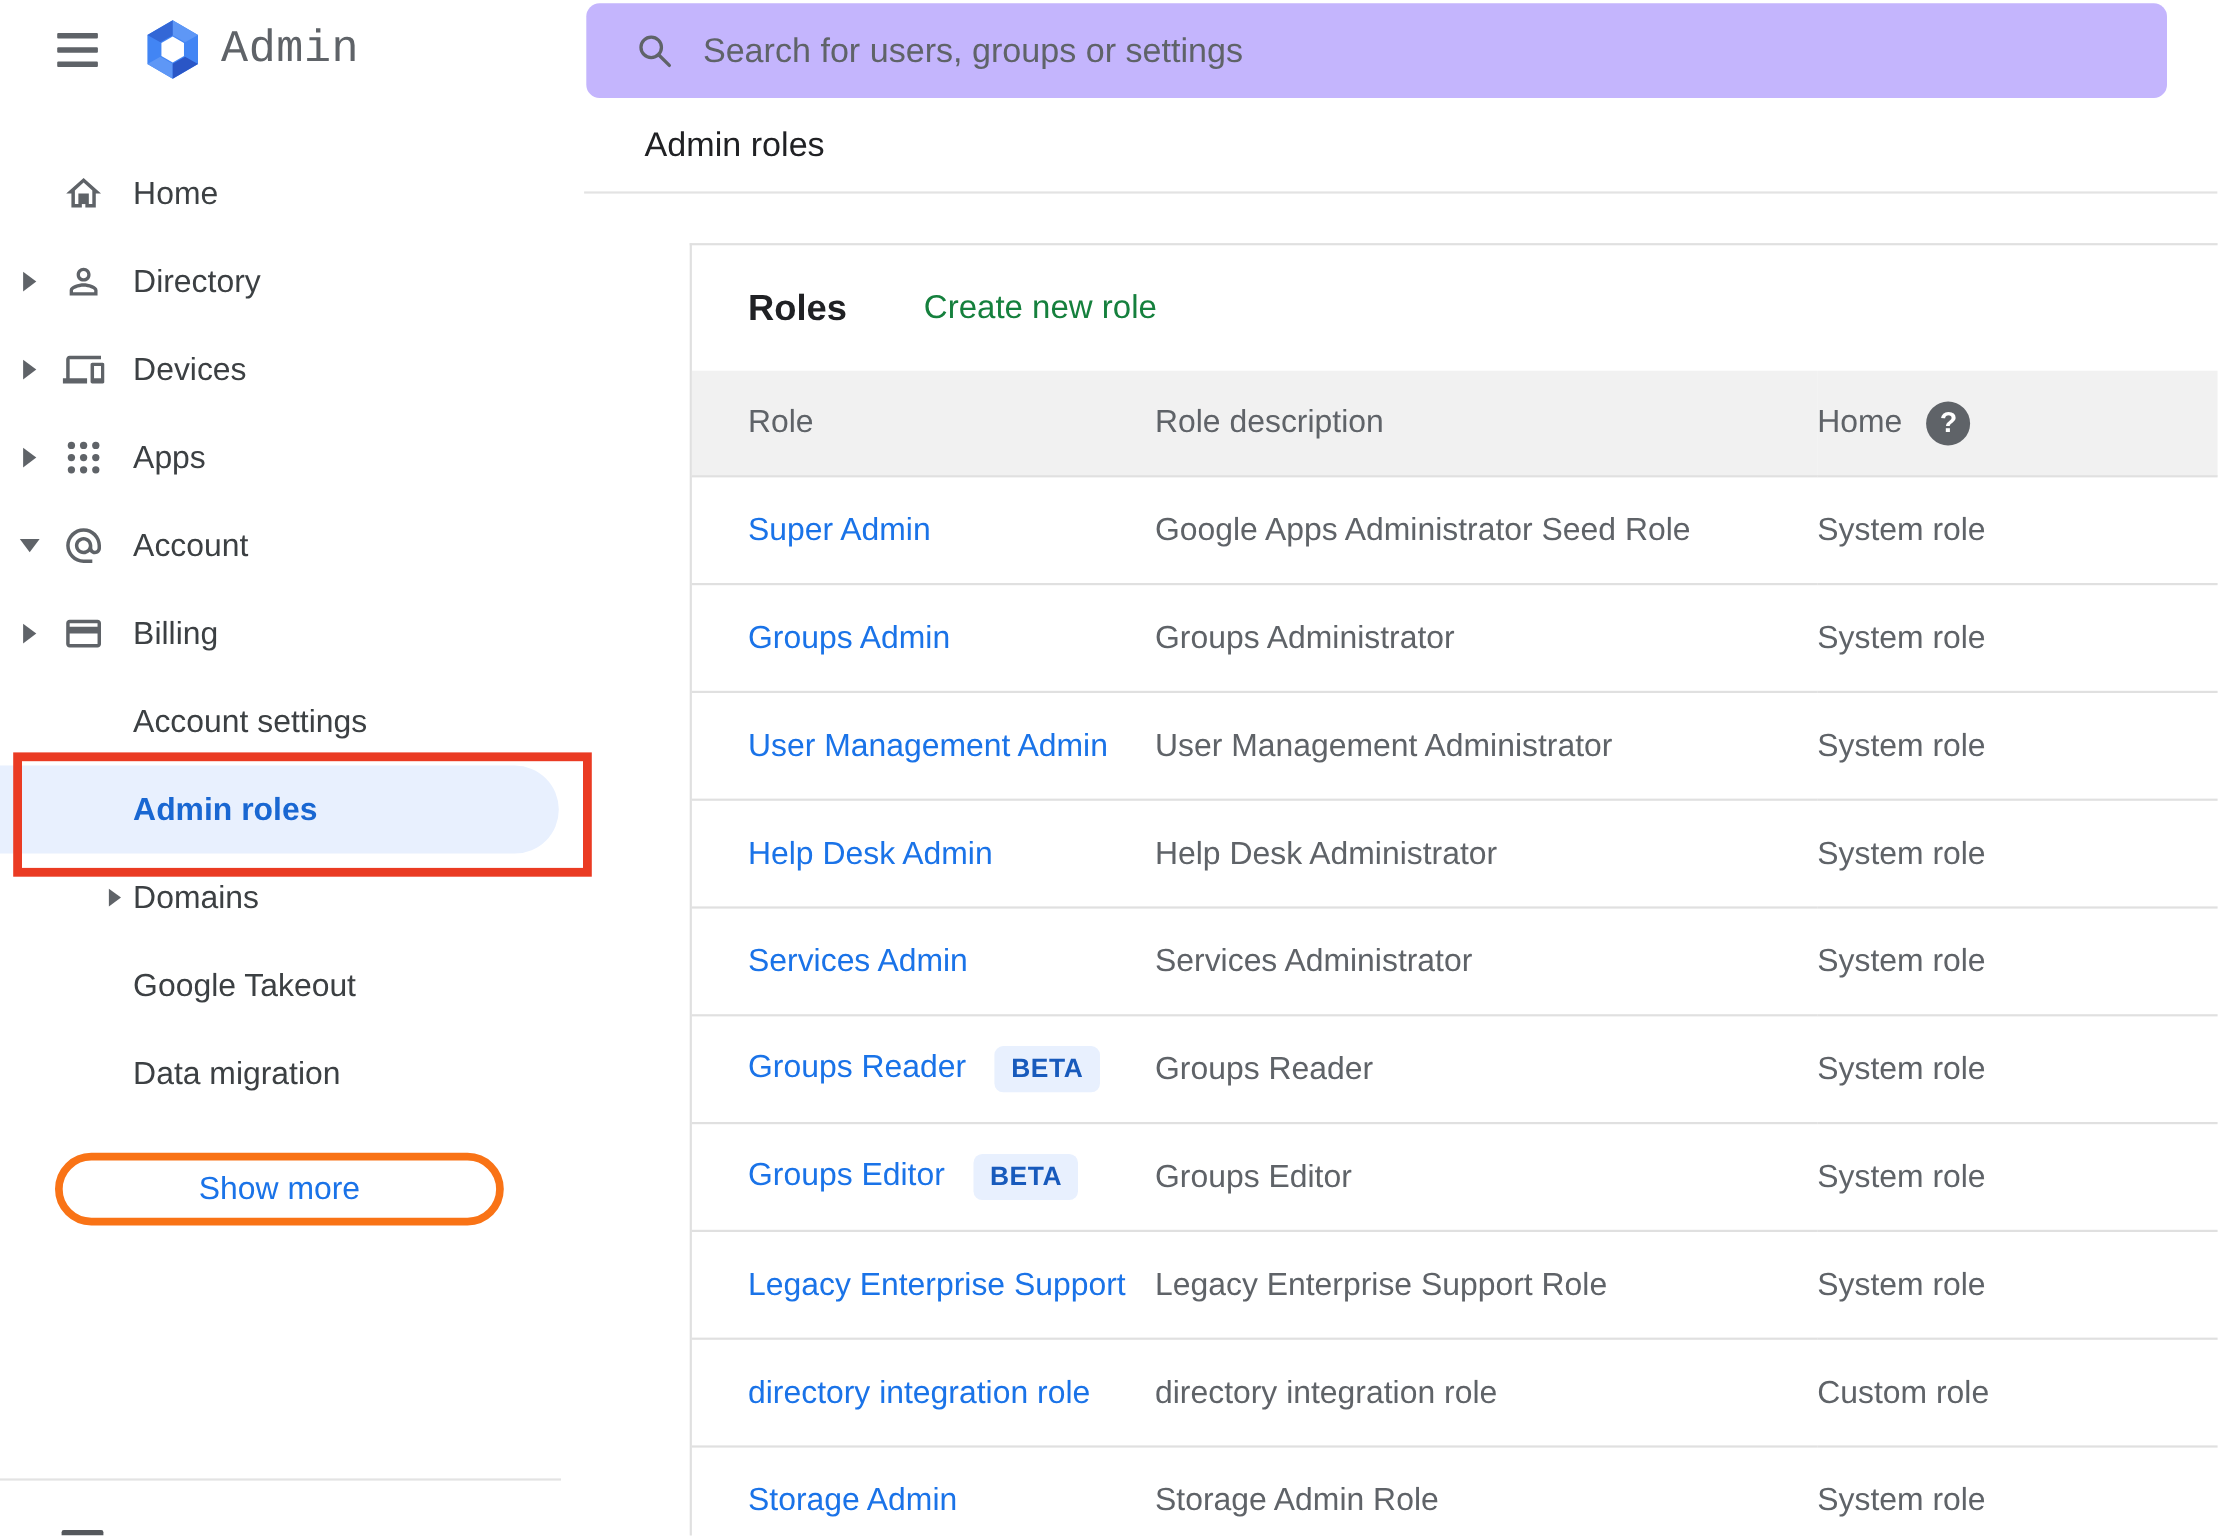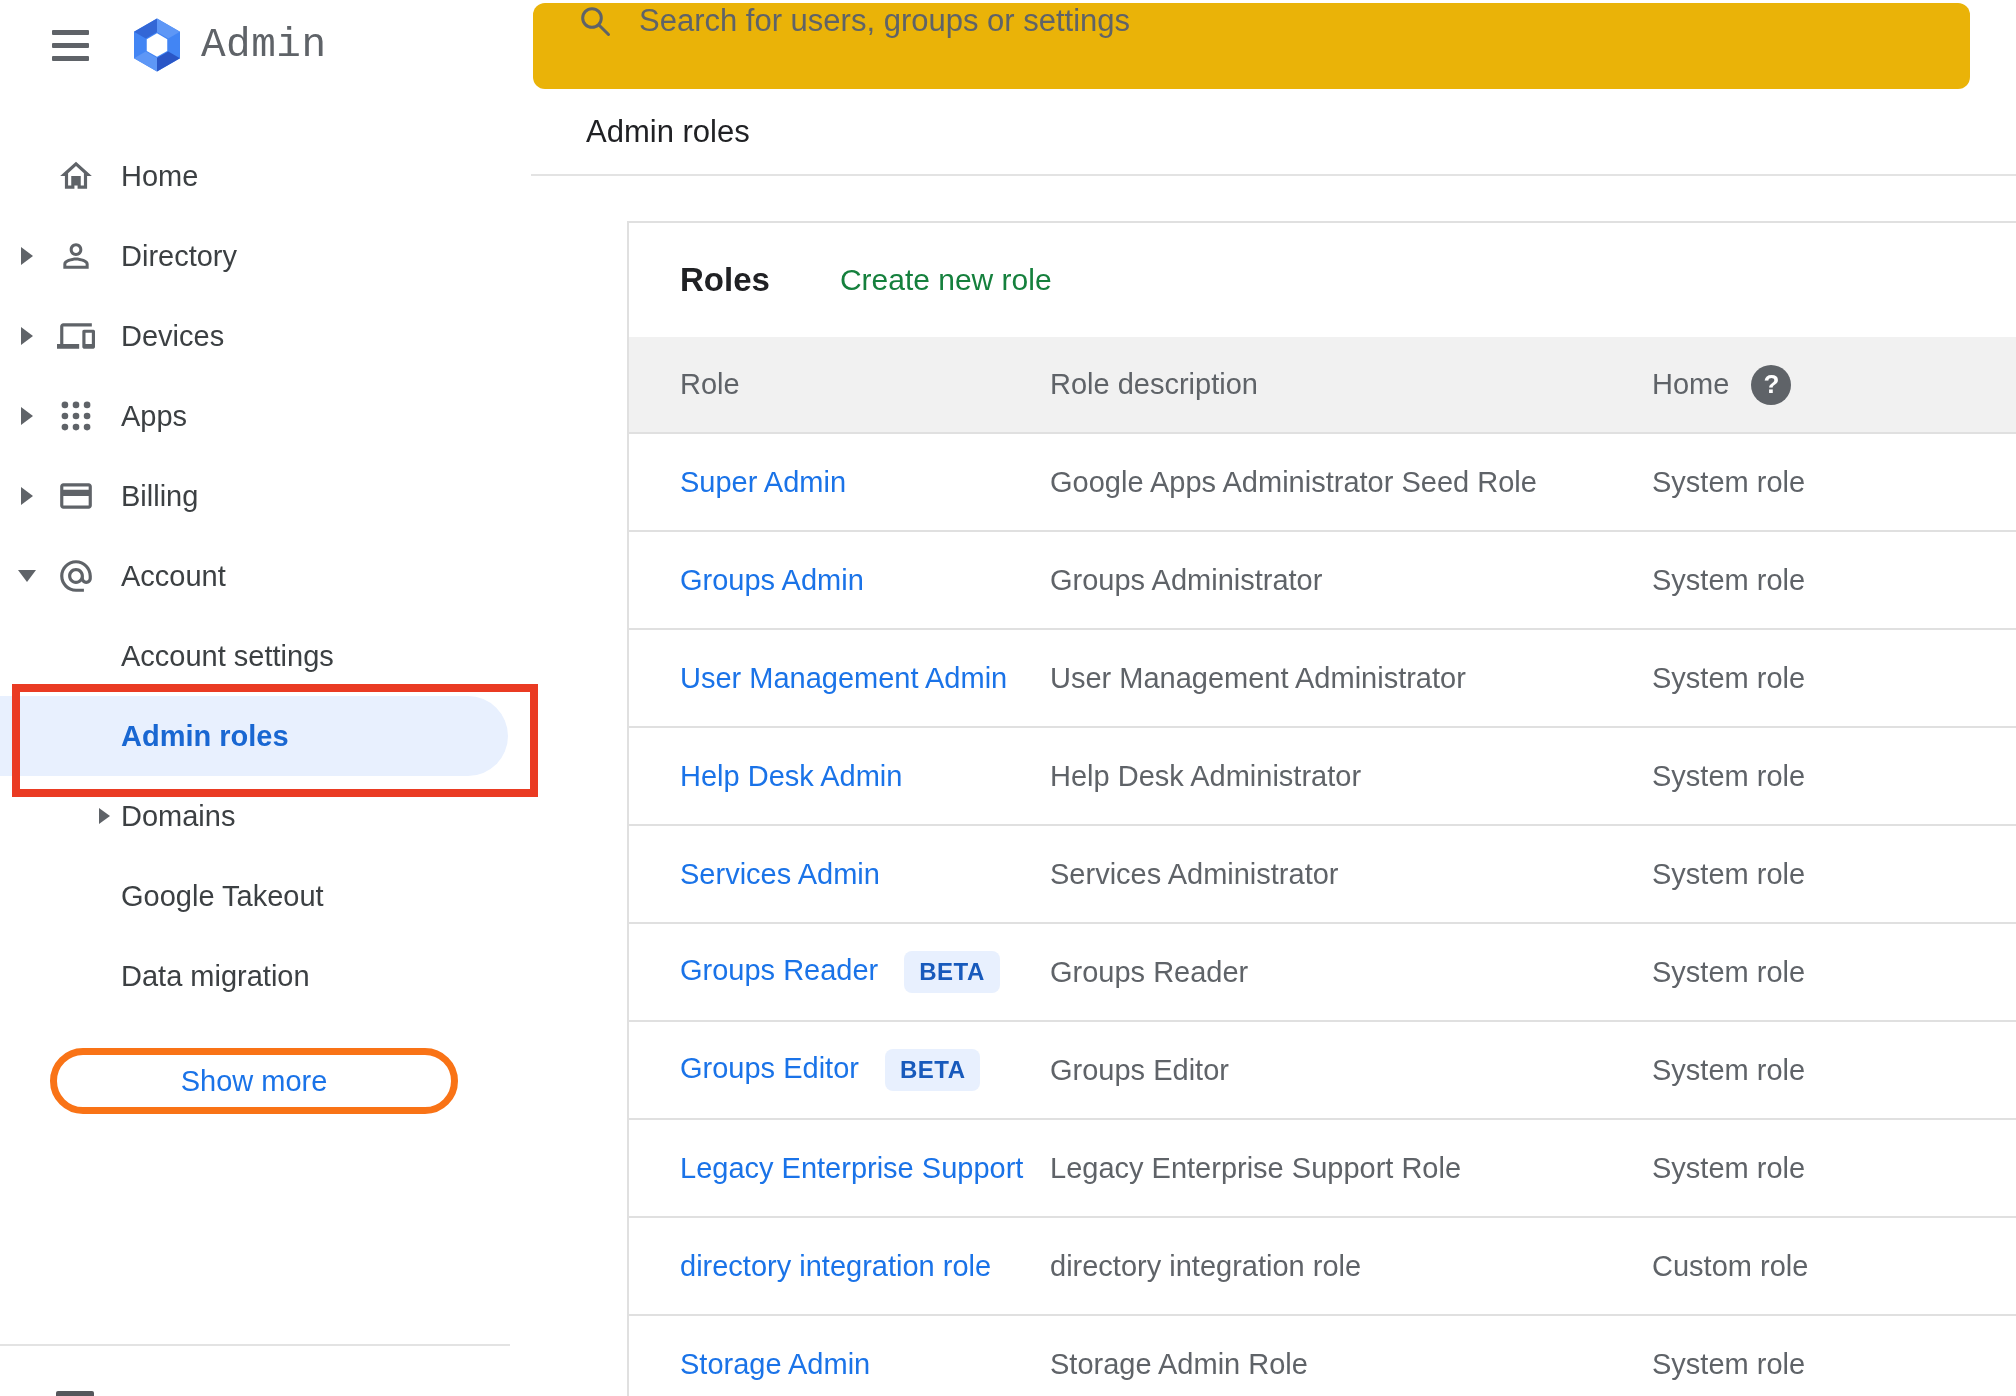--- a/index.html
+++ b/index.html
@@ -38,21 +38,21 @@
   .sidebar-divider { position:absolute; left:0; bottom:50px; width:510px; height:2px; background:#e3e3e3; }
   .partial-icon { position:absolute; left:56px; bottom:0; width:38px; height:5px; background:#55585c; border-radius:2px 2px 0 0; }
 
   
   .red-box { position:absolute; left:12px; top:684px; width:526px; height:113px;
              border:8px solid #ea3b23; z-index:6; pointer-events:none; }
 
   
   .content { position:relative; flex:1; background:#fff; }
   .search-bar { position:absolute; left:2px; top:3px; width:1437px; height:86px;
-                background:#eab308; border-radius:12px; display:flex; align-items:flex-start; }
+                background:#c4b5fd; border-radius:12px; display:flex; align-items:center; }
   .search-icon { margin-left:44px; width:36px; height:36px; flex-shrink:0; }
   .search-input { margin-left:26px; border:none; outline:none; background:transparent;
                   font-size:31px; color:#3c4043; width:1200px;
                   font-family:"Liberation Sans", sans-serif; }
   .search-input::placeholder { color:#5f6368; opacity:1; }
 
   .breadcrumb-bar { position:absolute; left:0; top:89px; width:1485px; height:87px;
                     border-bottom:2px solid #e3e3e3; display:flex; align-items:center; }
   .breadcrumb { margin-left:55px; font-size:31px; color:#202124; }
 
@@ -148,37 +148,37 @@
               <circle cx="19" cy="12" r="2.1"></circle>
             <circle cx="5" cy="19" r="2.1"></circle>
               <circle cx="12" cy="19" r="2.1"></circle>
               <circle cx="19" cy="19" r="2.1"></circle>
           </svg>
         </span>
         <span class="nav-label">Apps</span>
       </div>
 
       <div class="nav-item">
+        <span class="tri-down"></span>
+        <span class="nav-icon">
+          <svg viewBox="0 0 24 24">
+              <path d="M12 2C6.48 2 2 6.48 2 12s4.48 10 10 10h5v-2h-5c-4.34 0-8-3.66-8-8s3.66-8 8-8 8 3.66 8 8v1.43c0 .79-.71 1.57-1.5 1.57s-1.5-.78-1.5-1.57V12c0-2.76-2.24-5-5-5s-5 2.24-5 5 2.24 5 5 5c1.38 0 2.64-.56 3.54-1.47.65.89 1.77 1.47 2.96 1.47 1.97 0 3.5-1.6 3.5-3.57V12c0-5.52-4.48-10-10-10zm0 13c-1.66 0-3-1.34-3-3s1.34-3 3-3 3 1.34 3 3-1.34 3-3 3z"></path>
+            </svg>
+        </span>
+        <span class="nav-label">Account</span>
+      </div>
+
+      <div class="nav-item">
         <span class="tri-right"></span>
         <span class="nav-icon">
           <svg viewBox="0 0 24 24">
               <path d="M20 4H4c-1.11 0-1.99.89-1.99 2L2 18c0 1.11.89 2 2 2h16c1.11 0 2-.89 2-2V6c0-1.11-.89-2-2-2zm0 14H4v-6h16v6zm0-10H4V6h16v2z"></path>
             </svg>
         </span>
         <span class="nav-label">Billing</span>
-      </div>
-
-      <div class="nav-item">
-        <span class="tri-down"></span>
-        <span class="nav-icon">
-          <svg viewBox="0 0 24 24">
-              <path d="M12 2C6.48 2 2 6.48 2 12s4.48 10 10 10h5v-2h-5c-4.34 0-8-3.66-8-8s3.66-8 8-8 8 3.66 8 8v1.43c0 .79-.71 1.57-1.5 1.57s-1.5-.78-1.5-1.57V12c0-2.76-2.24-5-5-5s-5 2.24-5 5 2.24 5 5 5c1.38 0 2.64-.56 3.54-1.47.65.89 1.77 1.47 2.96 1.47 1.97 0 3.5-1.6 3.5-3.57V12c0-5.52-4.48-10-10-10zm0 13c-1.66 0-3-1.34-3-3s1.34-3 3-3 3 1.34 3 3-1.34 3-3 3z"></path>
-            </svg>
-        </span>
-        <span class="nav-label">Account</span>
       </div>
 
       <div class="nav-item">
         <span class="nav-label">Account settings</span>
       </div>
 
       <div class="nav-item selected">
         <span class="nav-label">Admin roles</span>
       </div>
 

